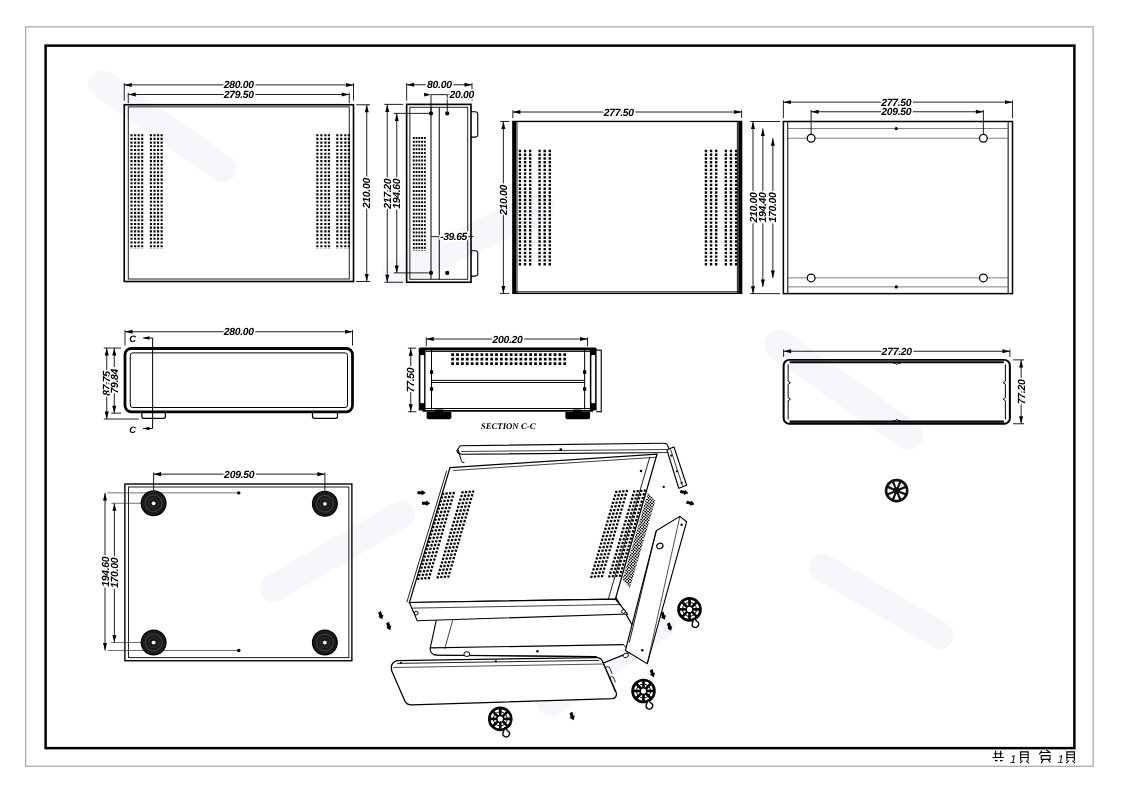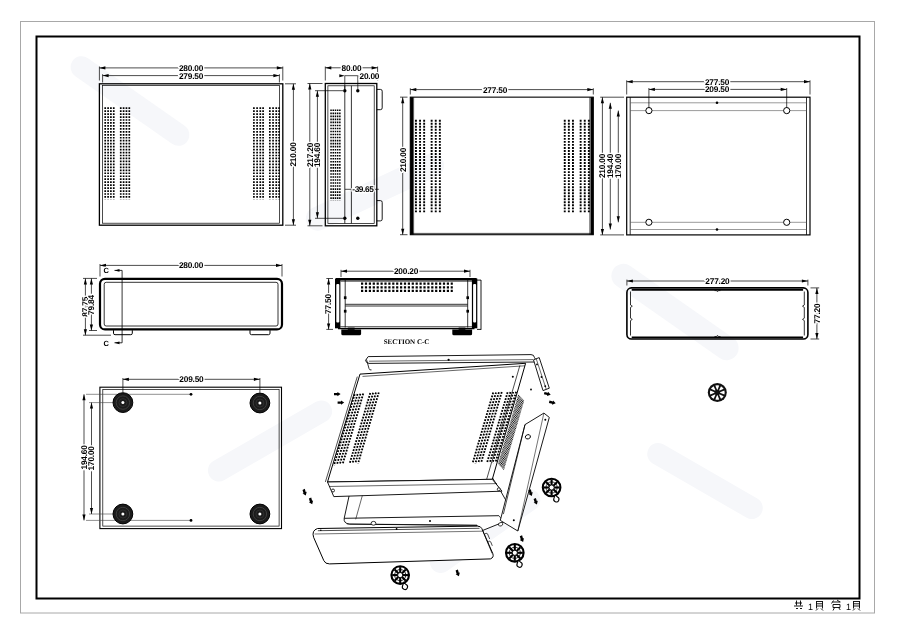--- a/index.html
+++ b/index.html
@@ -1,16 +1,16 @@
 <!DOCTYPE html>
 <html><head>
 <meta charset="utf-8">
 <style>
   html,body{margin:0;padding:0;background:#ffffff;}
-  .page{position:relative;width:900px;height:636px;background:#ffffff;overflow:hidden;}
+  .page{position:relative;width:900px;height:636px;background:#ffffff;overflow:hidden;font-style:italic;}
   svg{position:absolute;left:0;top:0;}
   text{font-family:"Liberation Sans",sans-serif;font-weight:bold;fill:#000;text-rendering:geometricPrecision;-webkit-font-smoothing:antialiased;}
   .dim{font-size:8.3px;letter-spacing:-0.2px;paint-order:stroke;stroke:#fff;stroke-width:2.6px;}
   .sec{font-family:"Liberation Serif",serif;font-size:8.5px;font-weight:bold;}
 </style>
 </head>
 <body>
 <div class="page">
 <svg width="900" height="636" viewBox="0 0 900 636">
 <defs>

